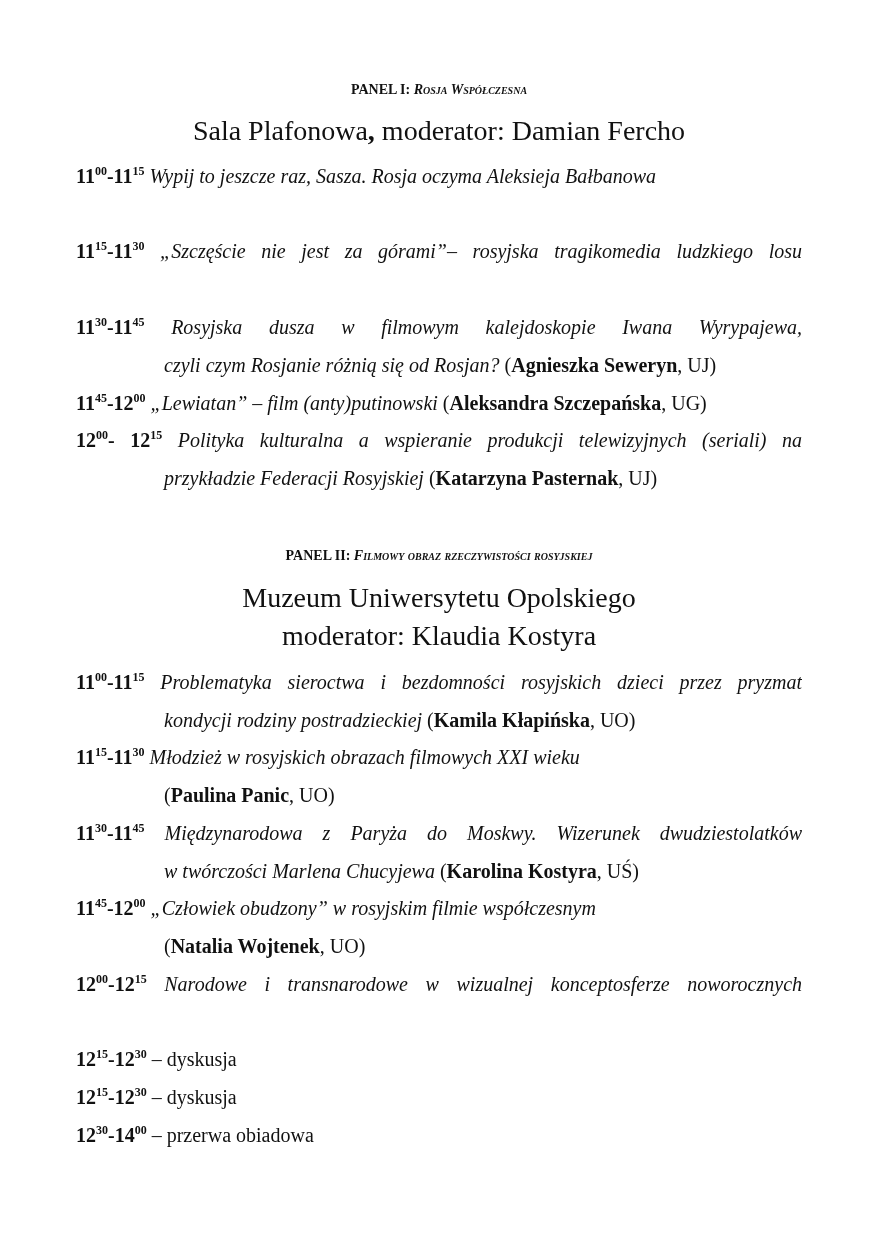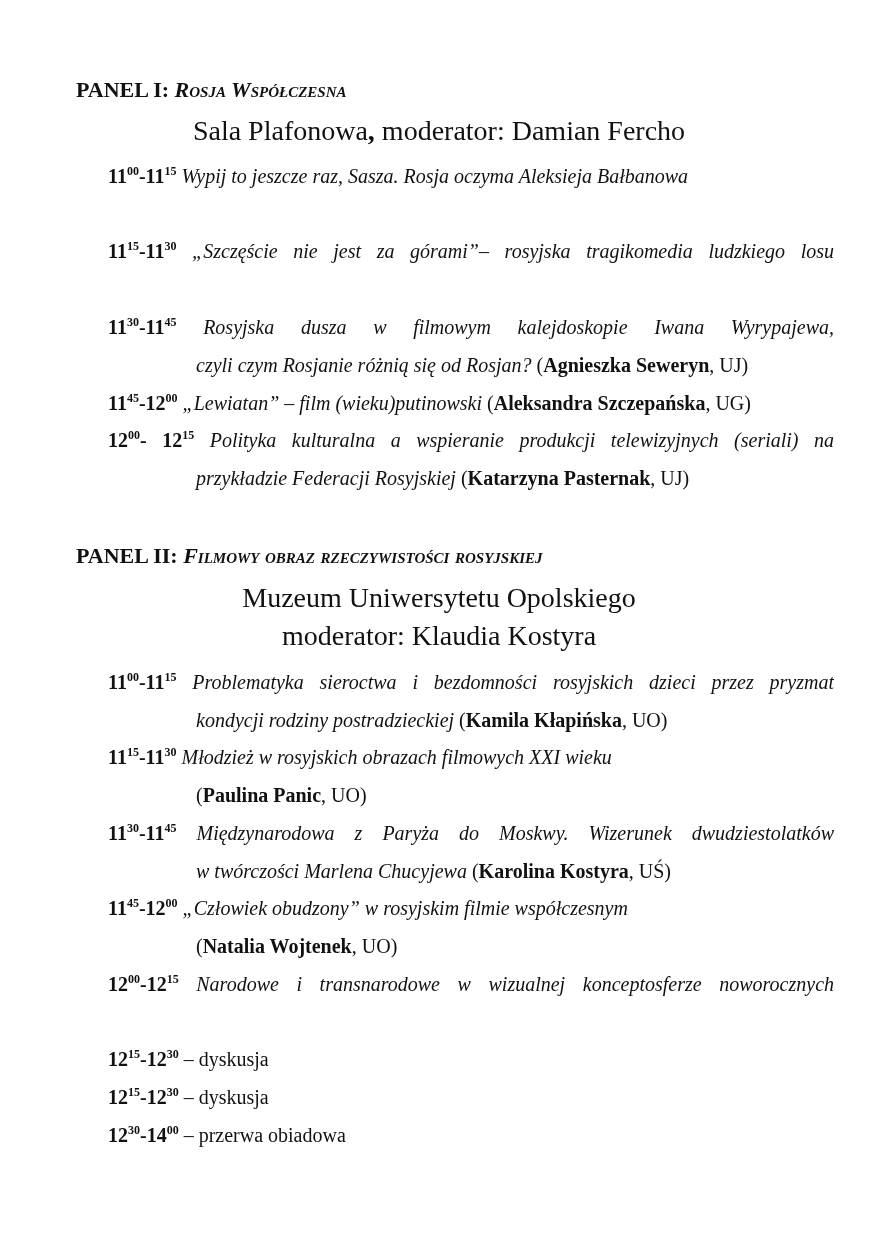--- a/index.html
+++ b/index.html
@@ -18,21 +18,22 @@
     .page {
       position: absolute;
       left: 76px;
       top: 0;
       width: 726px;
     }
     .panel-title {
       position: absolute;
       left: 0;
       width: 726px;
-      font-size: 22px;
+      text-align: center;
+      font-size: 14px;
       font-weight: bold;
       line-height: 28px;
       white-space: nowrap;
     }
     .panel-title .sc {
       font-style: italic;
       font-variant: small-caps;
       font-weight: bold;
     }
     .panel-sub {
@@ -43,21 +44,20 @@
       font-size: 28px;
       line-height: 26px;
       white-space: nowrap;
     }
     .entry {
       position: absolute;
       left: 0;
       width: 726px;
       font-size: 20px;
       line-height: 38px;
-      margin-left: 32px;
     }
     .entry .line {
       display: block;
       white-space: nowrap;
       height: 38px;
     }
     .entry .line.justify {
       text-align: justify;
       text-align-last: justify;
       white-space: normal;
@@ -99,21 +99,21 @@
   <div class="entry" style="top:232px;">
     <span class="line justify"><span class="time"><span>11</span><sup>15</sup><span>-</span><span>11</span><sup>30</sup></span> <span class="title"> „Szczęście nie jest za górami”– rosyjska tragikomedia ludzkiego losu</span></span>
   </div>
 
   <div class="entry" style="top:308px;">
     <span class="line justify"><span class="time"><span>11</span><sup>30</sup><span>-</span><span>11</span><sup>45</sup></span> <span class="title"> Rosyjska dusza w filmowym kalejdoskopie Iwana Wyrypajewa,</span></span>
     <span class="line indent"><span class="title">czyli czym Rosjanie różnią się od Rosjan?</span><span> (</span><span class="speaker">Agnieszka Seweryn</span><span>, UJ)</span></span>
   </div>
 
   <div class="entry" style="top:384px;">
-    <span class="line"><span class="time"><span>11</span><sup>45</sup><span>-</span><span>12</span><sup>00</sup></span> <span class="title">„Lewiatan” – film (wieku)putinowski</span><span> (</span><span class="speaker">Aleksandra Szczepańska</span><span>, UG)</span></span>
+    <span class="line"><span class="time"><span>11</span><sup>45</sup><span>-</span><span>12</span><sup>00</sup></span> <span class="title">„Lewiatan” – film (anty)putinowski</span><span> (</span><span class="speaker">Aleksandra Szczepańska</span><span>, UG)</span></span>
   </div>
 
   <div class="entry" style="top:421px;">
     <span class="line justify"><span class="time"><span>12</span><sup>00</sup><span>- </span><span>12</span><sup>15</sup></span> <span class="title"> Polityka kulturalna a wspieranie produkcji telewizyjnych (seriali) na</span></span>
     <span class="line indent"><span class="title">przykładzie Federacji Rosyjskiej</span><span> (</span><span class="speaker">Katarzyna Pasternak</span><span>, UJ)</span></span>
   </div>
 
   <div class="panel-title" style="top:542px;">
     <span>PANEL II:</span>
     <span class="sc">Filmowy obraz rzeczywistości rosyjskiej</span>

